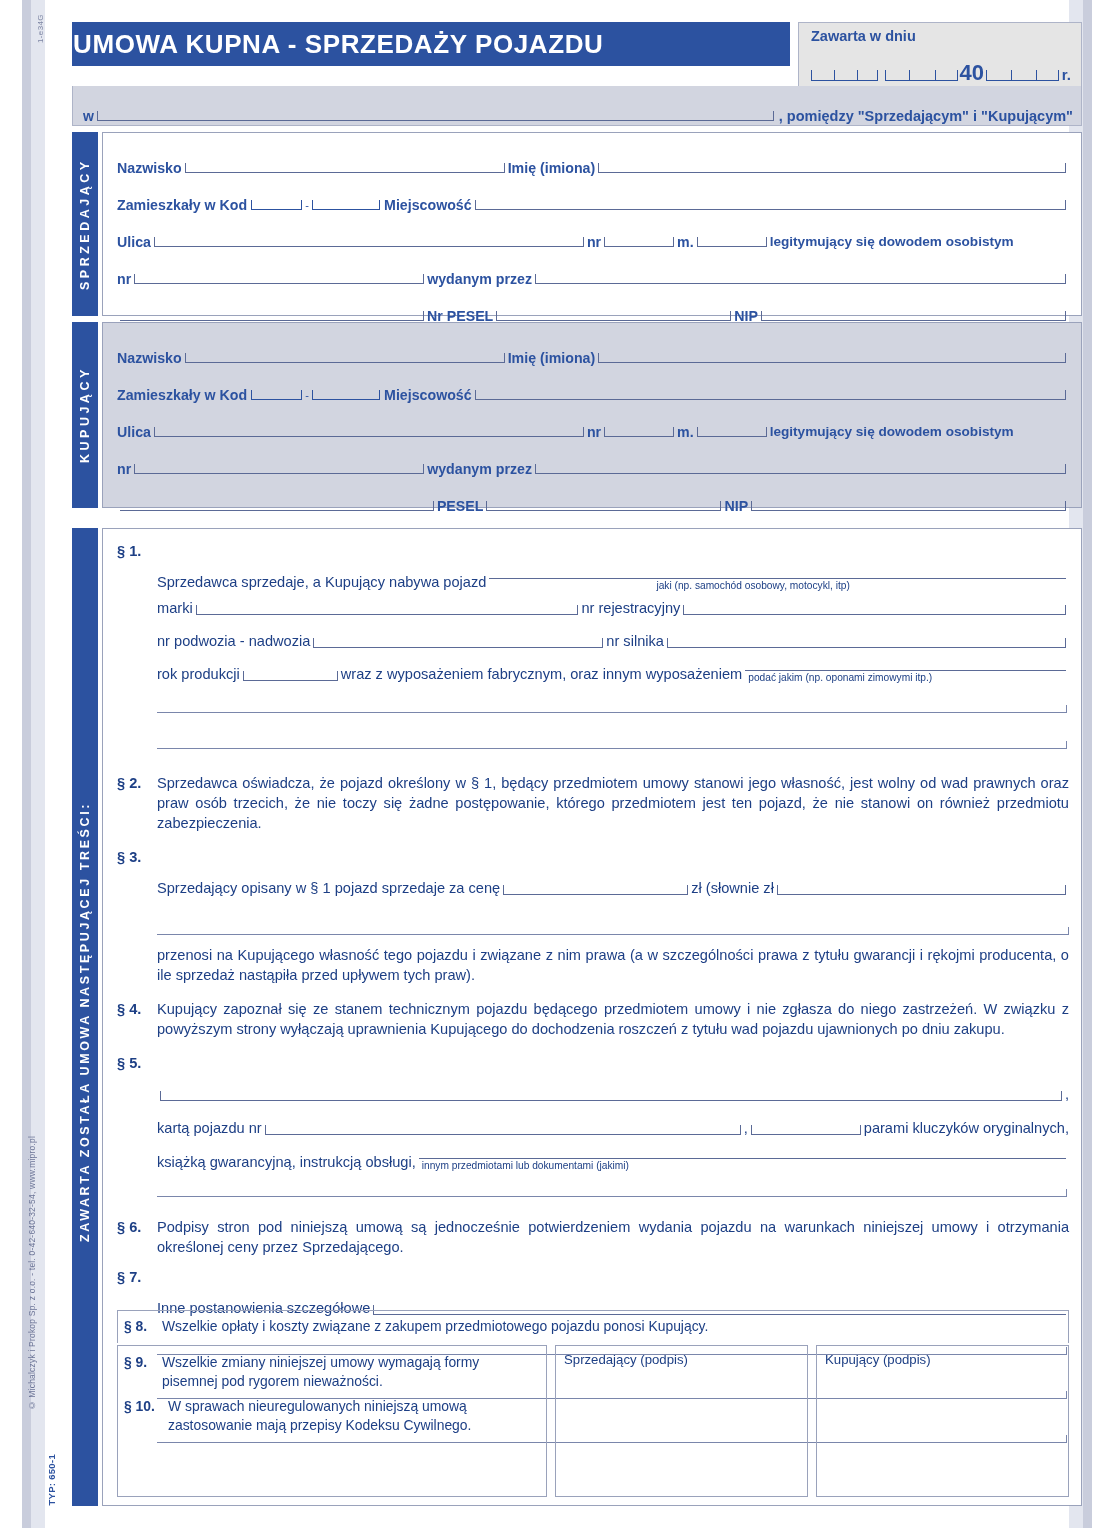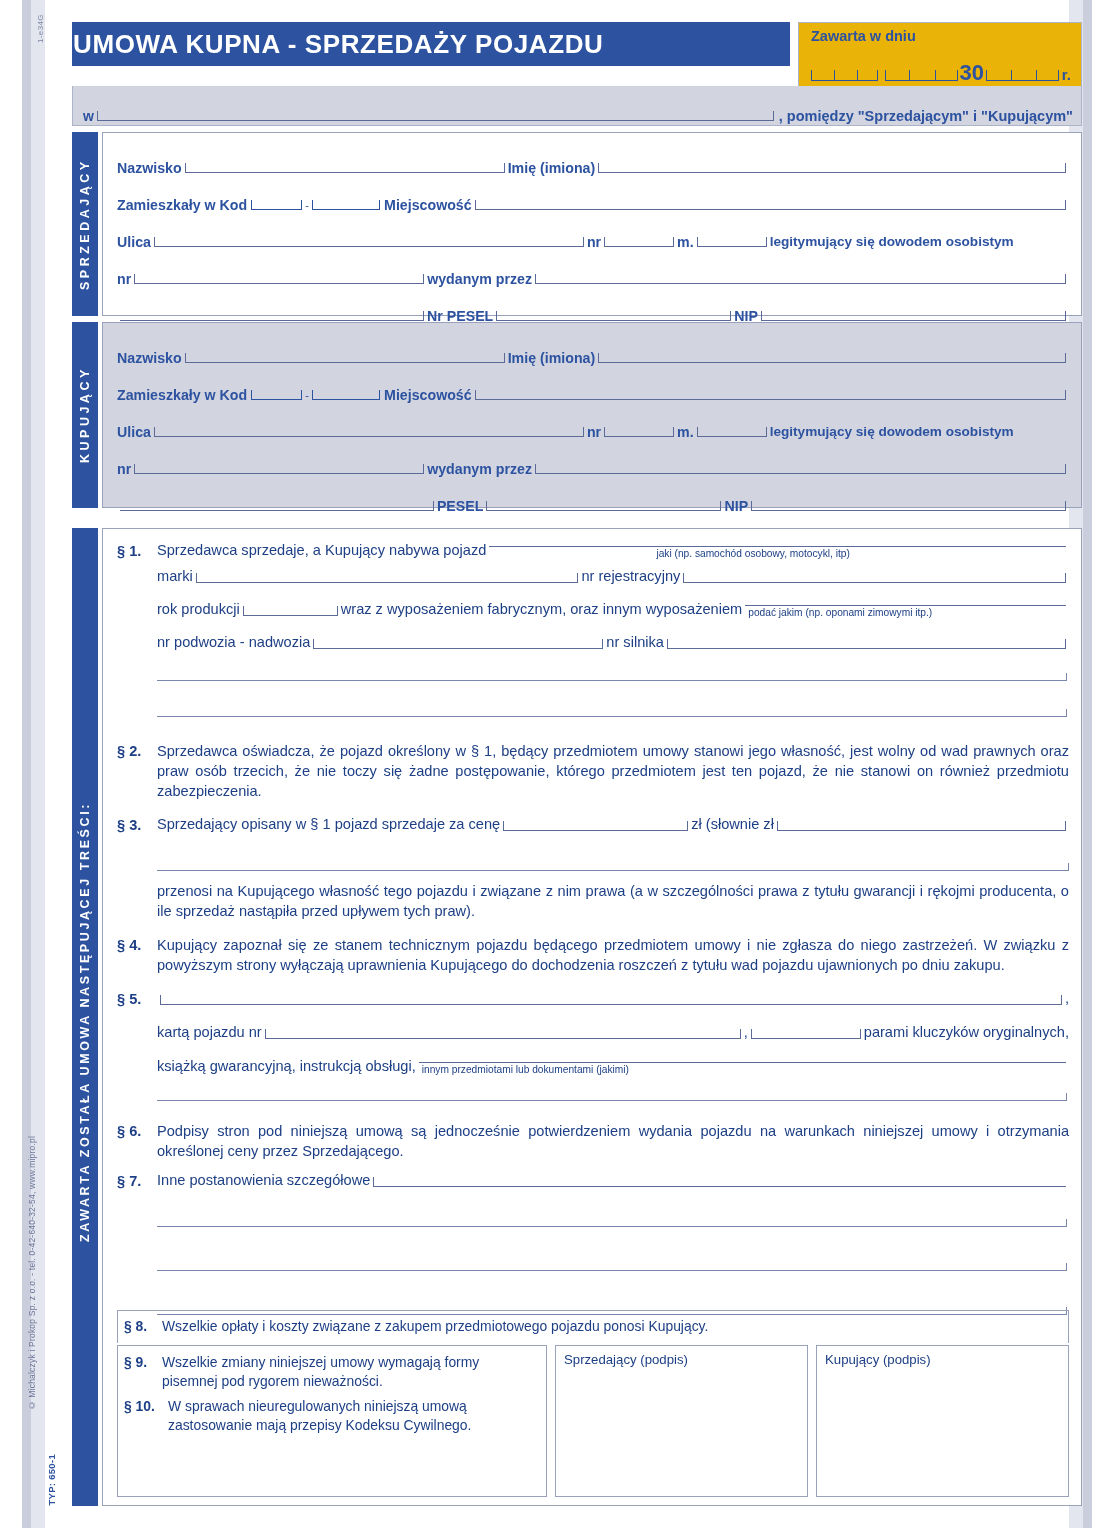--- a/index.html
+++ b/index.html
@@ -61,21 +61,21 @@
     display: flex; align-items: center; justify-content: flex-start;
     border: 1px solid #2c52a0;
   }
   .title-bar span {
     color: #ffffff; font-weight: bold;
     font-size: 26px; letter-spacing: .6px;
   }
   .date-box {
     margin-left: 8px;
     width: 284px; height: 66px;
-    background: #eab308;
+    background: #e5e5e5;
     border: 1px solid #aeb4c8;
     padding: 5px 10px 0 12px;
     position: relative;
   }
   .date-box .lbl {
     color: #2c52a0; font-weight: bold; font-size: 14.5px;
   }
   .date-line {
     position: absolute; left: 12px; right: 10px; bottom: 6px;
     display: flex; align-items: flex-end; gap: 0;
@@ -219,20 +219,21 @@
     font-weight: bold; white-space: nowrap;
     width: 40px; flex: none;
   }
   .cnum.wide { width: 46px; }
   .cbody { flex: 1; }
   .just { text-align: justify; }
 
   .inline-row {
     display: flex; align-items: flex-end;
     line-height: 18px;
+    margin-top: 32px;
   }
   .inline-row .txt { white-space: nowrap; }
 
   .hint {
     font-size: 10.2px; color: #1d3f85;
     line-height: 11px; white-space: nowrap;
   }
   .hint-under {
     position: relative;
     display: flex; flex-direction: column;
@@ -299,21 +300,21 @@
     <div class="date-box">
       <div class="lbl">Zawarta w dniu</div>
       <div class="date-line">
         <div class="seg" style="width:24px"></div>
         <div class="seg nol" style="width:24px"></div>
         <div class="seg nol" style="width:20px"></div>
         <div style="width:7px"></div>
         <div class="seg" style="width:26px"></div>
         <div class="seg nol" style="width:26px"></div>
         <div class="seg nol" style="width:22px"></div>
-        <div class="date-20">30</div>
+        <div class="date-20">40</div>
         <div class="seg" style="width:26px"></div>
         <div class="seg nol" style="width:26px"></div>
         <div class="seg nol" style="width:22px"></div>
         <div class="date-r">r.</div>
       </div>
     </div>
   </div>
 
   <div class="w-band">
     <div class="w-row">
@@ -449,34 +450,34 @@
           </div>
 
           <div class="inline-row" style="margin-top:8px">
             <div class="txt">marki</div>
             <div class="rule" style="max-width:470px"></div>
             <div class="txt">nr rejestracyjny</div>
             <div class="rule"></div>
           </div>
 
           <div class="inline-row" style="margin-top:15px">
+            <div class="txt">nr podwozia - nadwozia</div>
+            <div class="rule" style="max-width:290px"></div>
+            <div class="txt">nr silnika</div>
+            <div class="rule"></div>
+          </div>
+
+          <div class="inline-row" style="margin-top:15px">
             <div class="txt">rok produkcji</div>
             <div class="rule" style="max-width:95px;flex:none;width:95px"></div>
             <div class="txt">wraz z wyposażeniem fabrycznym, oraz innym wyposażeniem</div>
             <div class="hint-under" style="flex:1">
               <div class="rule nol" style="margin-bottom:1px"></div>
               <div class="hint" style="padding-left:6px">podać jakim (np. oponami zimowymi itp.)</div>
             </div>
-          </div>
-
-          <div class="inline-row" style="margin-top:15px">
-            <div class="txt">nr podwozia - nadwozia</div>
-            <div class="rule" style="max-width:290px"></div>
-            <div class="txt">nr silnika</div>
-            <div class="rule"></div>
           </div>
 
           <div class="blankline capr" style="margin-top:22px;margin-right:2px"></div>
           <div class="blankline capr" style="margin-top:28px;margin-right:2px"></div>
         </div>
       </div>
 
       <div class="clause" style="margin-top:24px">
         <div class="cnum">§ 2.</div>
         <div class="cbody just">Sprzedawca oświadcza, że pojazd określony w § 1, będący przedmiotem umowy stanowi jego własność, jest wolny od wad prawnych oraz praw osób trzecich, że nie toczy się żadne postępowanie, którego przedmiotem jest ten pojazd, że nie stanowi on również przedmiotu zabezpieczenia.</div>

